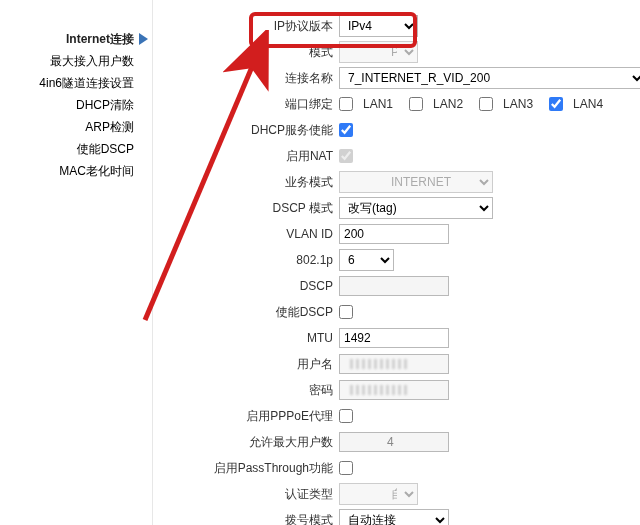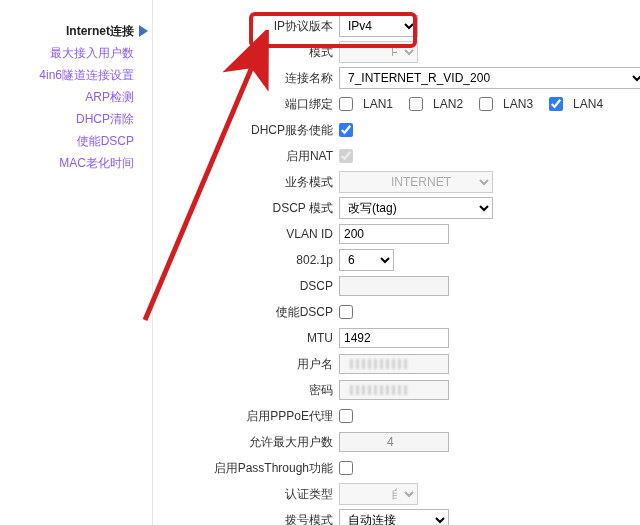--- a/index.html
+++ b/index.html
@@ -1,19 +1,19 @@
 <!DOCTYPE html>
 <html><head>
 <meta charset="utf-8">
 <style>
   html,body{margin:0;padding:0;font-family:"Microsoft YaHei","Songti SC","SimSun",sans-serif;font-size:12px;color:#333;background:#fff;}
   .page{width:640px;height:525px;position:relative;display:flex;}
   
-  .sidebar{width:152px;flex:0 0 152px;border-right:1px solid #e7e7e7;padding-top:20px;}
-  .sidebar .item{height:22px;line-height:22px;text-align:right;padding-right:18px;font-size:12px;color:#8b5cf6;cursor:pointer;}
+  .sidebar{width:152px;flex:0 0 152px;border-right:1px solid #e7e7e7;padding-top:28px;}
+  .sidebar .item{height:22px;line-height:22px;text-align:right;padding-right:18px;font-size:12px;color:#000000;cursor:pointer;}
   .sidebar .item.active{color:#222;font-weight:bold;position:relative;}
   .sidebar .item.active::after{content:"";position:absolute;right:4px;top:5px;width:0;height:0;border-top:6px solid transparent;border-bottom:6px solid transparent;border-left:9px solid #3a73b6;}
   
   .main{flex:1;position:relative;padding-top:14px;}
   .row{display:flex;align-items:center;height:24px;margin-bottom:2px;}
   .row .lbl{width:180px;text-align:right;padding-right:6px;color:#333;}
   .row .ctrl{display:flex;align-items:center;gap:4px;}
   select,input[type=text],input[type=password]{border:1px solid #b9b9b9;background:#fff;height:20px;font-size:12px;padding:1px 4px;box-sizing:border-box;font-family:inherit;}
   select{height:22px;}
   .w-sm{width:79px;}
@@ -34,22 +34,22 @@
 </style>
 </head>
 <body>
 
 <div class="page">
 
   <div class="sidebar">
     <div class="item active">Internet连接</div>
     <div class="item">最大接入用户数</div>
     <div class="item">4in6隧道连接设置</div>
+    <div class="item">DHCP清除</div>
     <div class="item">ARP检测</div>
-    <div class="item">DHCP清除</div>
     <div class="item">使能DSCP</div>
     <div class="item">MAC老化时间</div>
   </div>
 
   <div class="main">
 
     <div class="row">
       <div class="lbl">IP协议版本</div>
       <div class="ctrl">
           <select class="w-sm"><option>IPv4</option></select>

